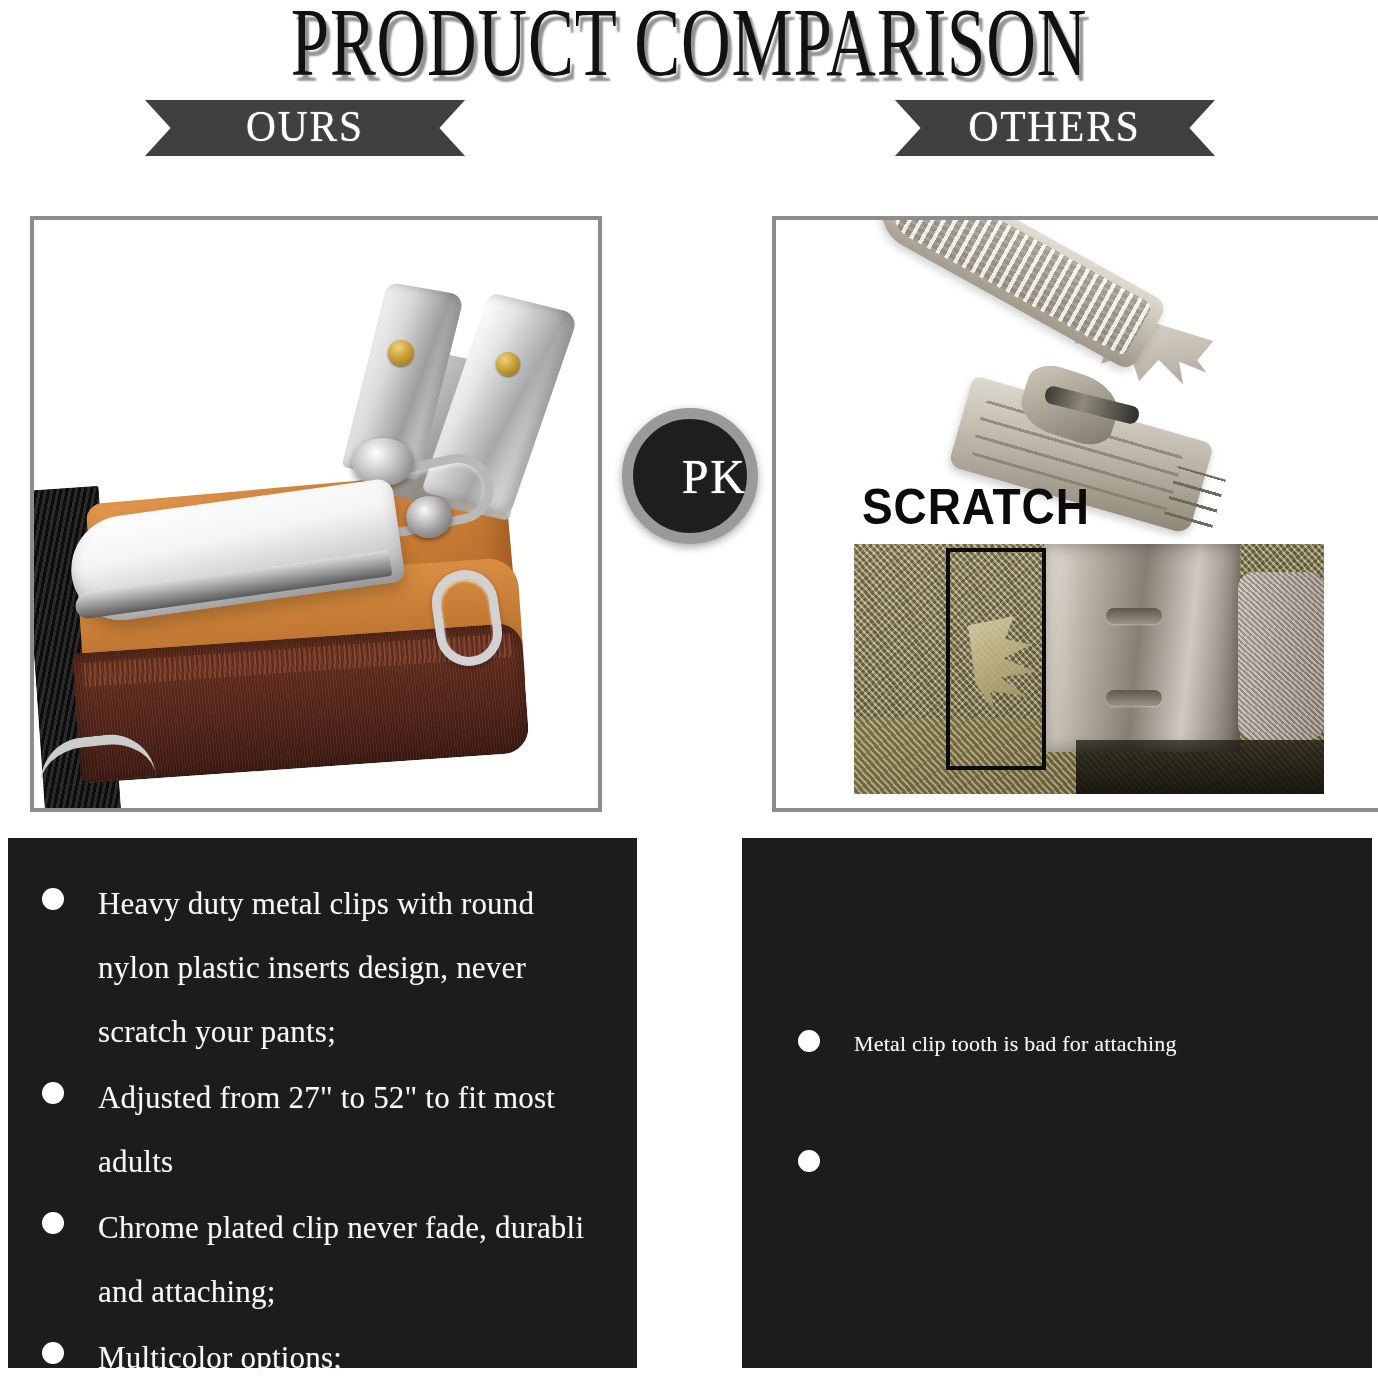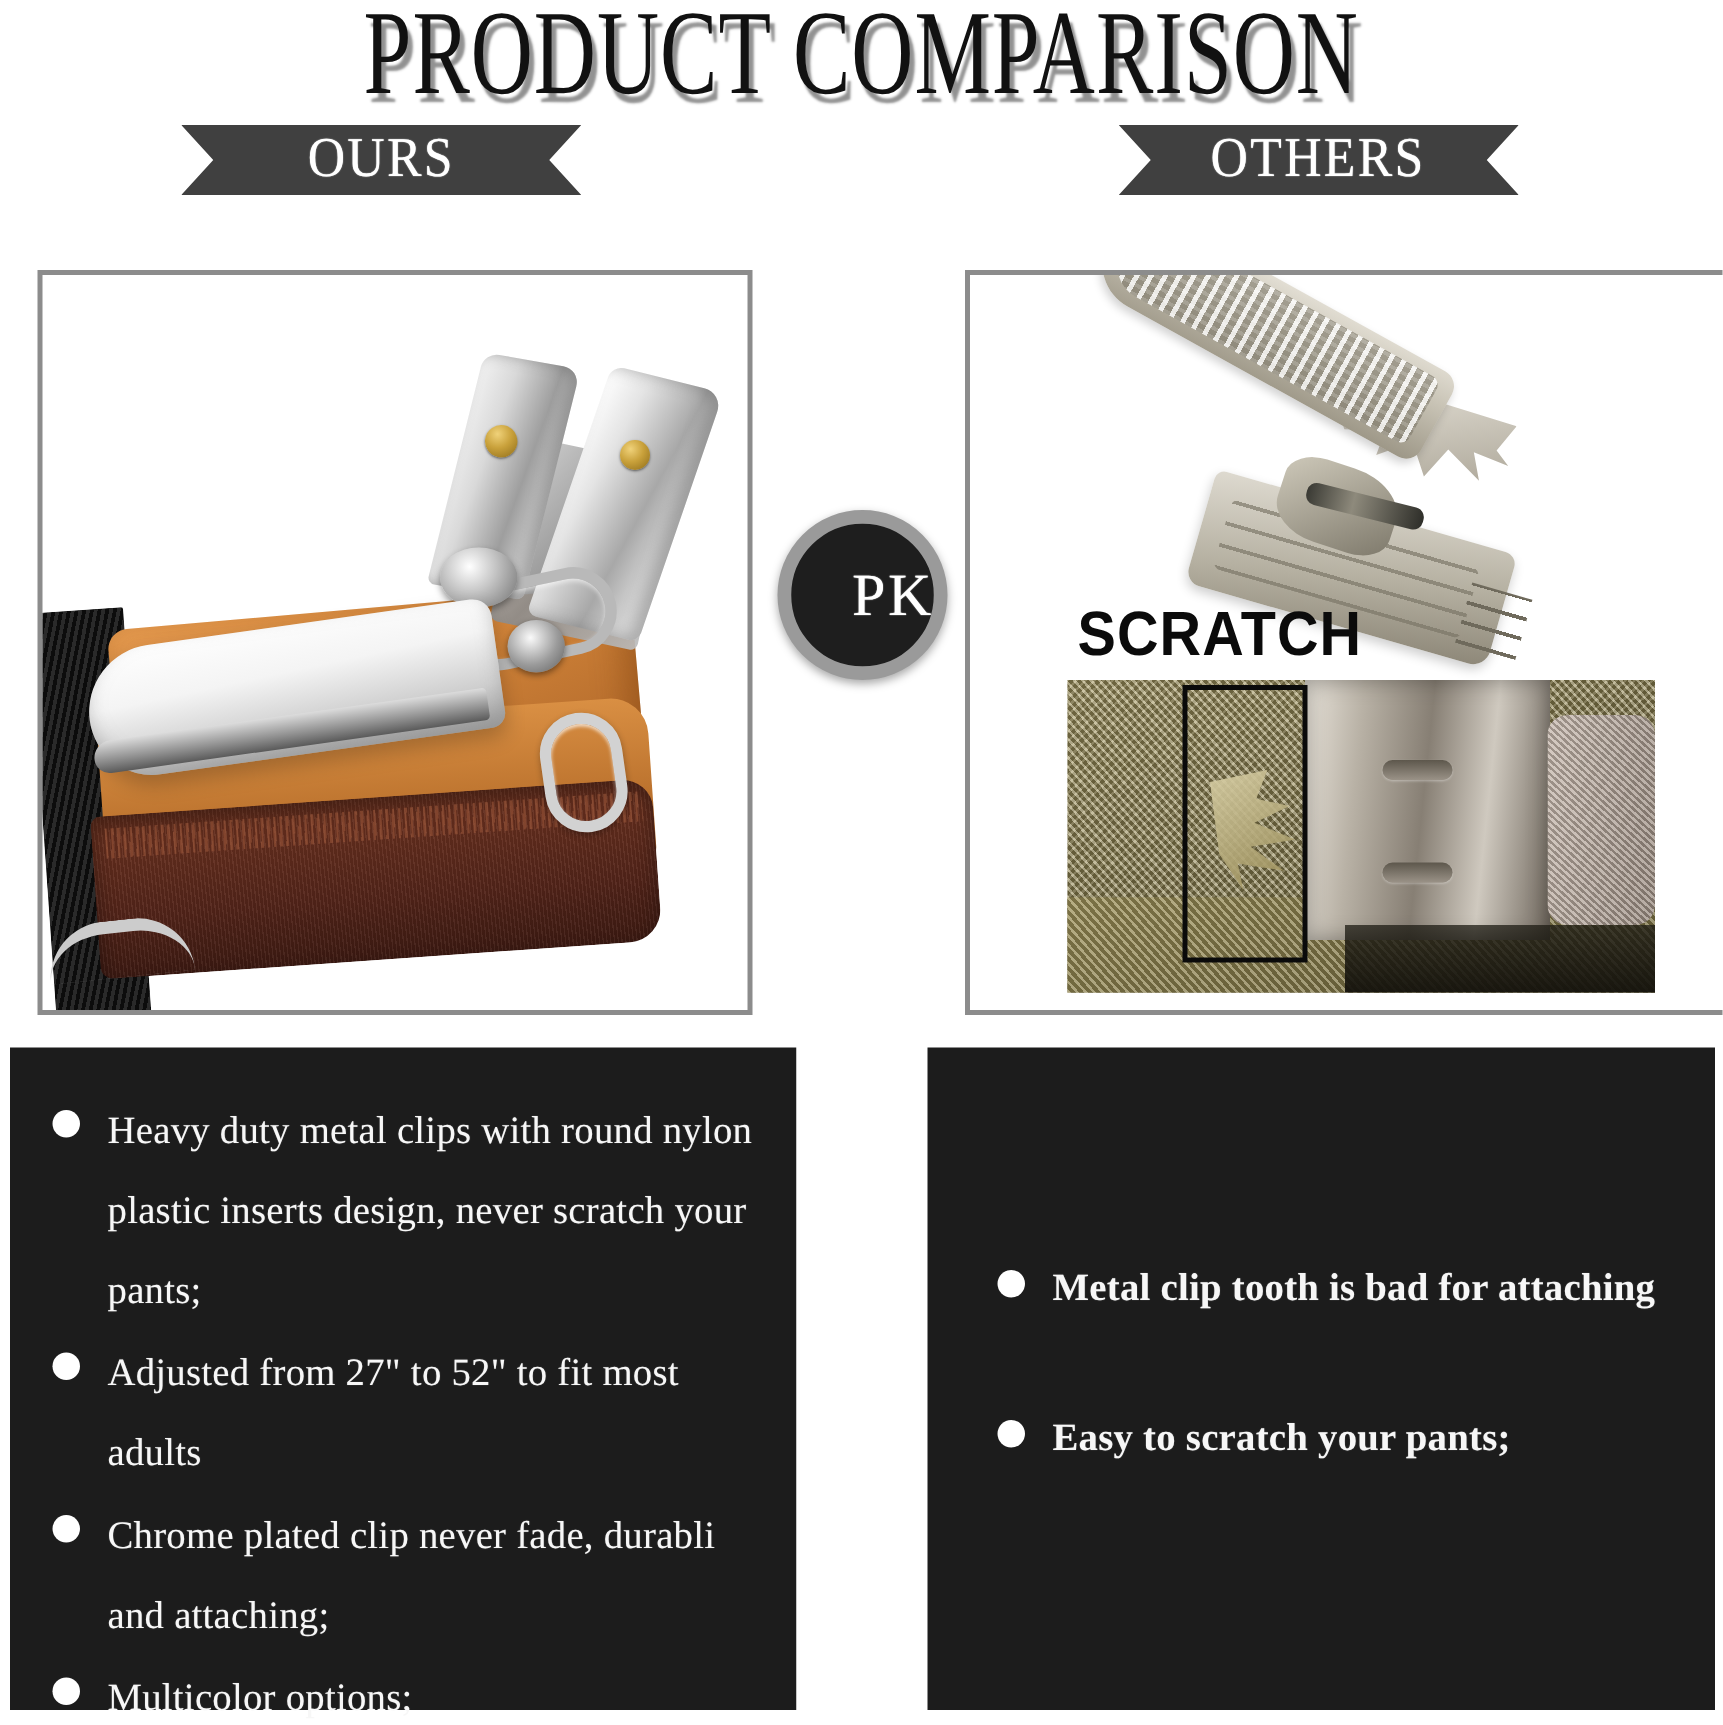--- a/index.html
+++ b/index.html
@@ -310,36 +310,36 @@
   .panel {
     position:absolute;
     background:#1c1c1c;
     top:838px; height:530px;
     padding:34px 30px 0 22px;
   }
   #panel-ours   { left:8px;   width:629px; }
   #panel-others { left:742px; width:630px; display:flex; align-items:center; }
 
   .bullets { list-style:none; width:100%; }
-  .bullet-row { display:flex; align-items:flex-start; margin-bottom:2px; }
+  .bullet-row { display:flex; align-items:flex-start; margin-bottom:2px;gap:12px; }
   .dot {
     flex:0 0 auto;
     width:22px; height:22px; border-radius:50%;
     background:#ffffff;
     margin:16px 22px 0 12px;
   }
   .btext {
     color:#f7f7f7;
     font-family:"Liberation Serif","DejaVu Serif",serif;
     font-size:31px;
     line-height:64px;
     letter-spacing:.2px;
     text-shadow:0 0 1px rgba(255,255,255,.35);
   }
-  #panel-others .btext { font-size:31px; line-height:72px;font-weight:bold; }
+  #panel-others .btext { font-size:22px; line-height:72px; }
   #panel-others .bullet-row { margin-bottom:48px; }
   #panel-others .dot { margin:22px 22px 0 34px; }
   #panel-others .bullets { padding-bottom:12px; }
 </style>
 </head>
 <body>
 
 <div id="title">PRODUCT COMPARISON</div>
 
 <div id="ribbon-ours" class="ribbon">
@@ -423,16 +423,15 @@
 </div>
 
 <div id="panel-others" class="panel">
   <ul class="bullets">
     <li class="bullet-row">
       <span class="dot"></span>
       <span class="btext">Metal clip tooth is bad for attaching</span>
     </li>
     <li class="bullet-row">
       <span class="dot"></span>
-      <span class="btext">Easy to scratch your pants;</span>
     </li>
   </ul>
 </div>
 
 </body></html>

